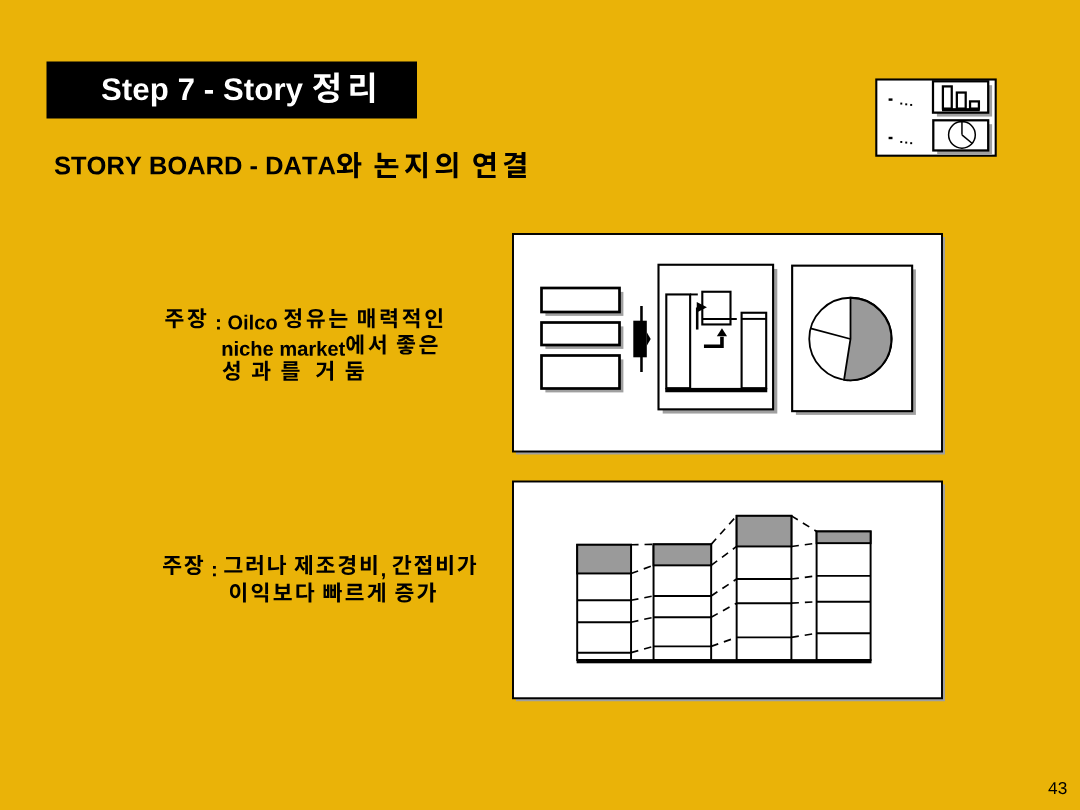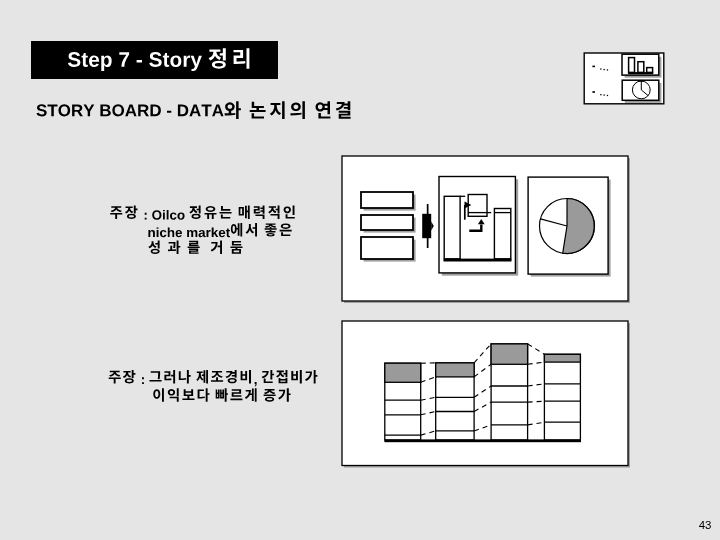--- a/index.html
+++ b/index.html
@@ -1,15 +1,15 @@
 <!DOCTYPE html>
 <html><head><meta charset="utf-8"><style>
 html,body{margin:0;padding:0;}
 body{width:720px;height:540px;background:#fff;font-family:"Liberation Sans",sans-serif;overflow:hidden;}
-.page{position:relative;width:720px;height:540px;background:#e5e5e5;}
+.page{position:relative;width:720px;height:540px;background:#eab308;}
 svg{position:absolute;left:0;top:0;}
 </style></head><body>
 <div class="page">
 <svg width="720" height="540" viewBox="0 0 720 540">
 
 <rect x="31" y="41" width="247" height="38" fill="#000"></rect>
 
 <path transform="translate(67.3,66.7)" fill="#fff" d="M13.1 -4.1Q13.1 -2.0 11.6 -0.9Q10.0 0.2 7.0 0.2Q4.2 0.2 2.6 -0.8Q1.1 -1.8 0.6 -3.7L3.5 -4.2Q3.8 -3.1 4.7 -2.6Q5.5 -2.1 7.0 -2.1Q10.2 -2.1 10.2 -4.0Q10.2 -4.6 9.8 -5.0Q9.5 -5.4 8.8 -5.6Q8.2 -5.9 6.3 -6.3Q4.7 -6.7 4.0 -6.9Q3.4 -7.1 2.9 -7.4Q2.4 -7.7 2.0 -8.2Q1.7 -8.6 1.5 -9.2Q1.3 -9.8 1.3 -10.6Q1.3 -12.5 2.7 -13.6Q4.2 -14.6 7.0 -14.6Q9.7 -14.6 11.0 -13.8Q12.4 -12.9 12.7 -11.0L9.8 -10.6Q9.6 -11.5 8.9 -12.0Q8.2 -12.5 6.9 -12.5Q4.2 -12.5 4.2 -10.7Q4.2 -10.2 4.5 -9.8Q4.8 -9.5 5.4 -9.2Q5.9 -9.0 7.7 -8.6Q9.7 -8.2 10.6 -7.8Q11.5 -7.4 12.1 -6.9Q12.6 -6.4 12.8 -5.7Q13.1 -5.0 13.1 -4.1ZM18.2 0.2Q17.0 0.2 16.3 -0.5Q15.6 -1.2 15.6 -2.6V-9.1H14.2V-11.0H15.7L16.6 -13.6H18.4V-11.0H20.5V-9.1H18.4V-3.4Q18.4 -2.6 18.7 -2.2Q19.0 -1.8 19.7 -1.8Q20.0 -1.8 20.6 -1.9V-0.2Q19.6 0.2 18.2 0.2ZM26.9 0.2Q24.4 0.2 23.1 -1.3Q21.7 -2.7 21.7 -5.6Q21.7 -8.3 23.1 -9.8Q24.4 -11.2 26.9 -11.2Q29.3 -11.2 30.6 -9.7Q31.8 -8.1 31.8 -5.1V-5.0H24.7Q24.7 -3.4 25.3 -2.5Q25.9 -1.7 27.0 -1.7Q28.5 -1.7 28.9 -3.0L31.6 -2.8Q30.5 0.2 26.9 0.2ZM26.9 -9.4Q25.9 -9.4 25.3 -8.7Q24.8 -8.0 24.7 -6.8H29.0Q29.0 -8.1 28.4 -8.8Q27.8 -9.4 26.9 -9.4ZM44.4 -5.6Q44.4 -2.8 43.3 -1.3Q42.2 0.2 40.2 0.2Q39.0 0.2 38.2 -0.3Q37.3 -0.8 36.9 -1.8H36.8Q36.9 -1.4 36.9 0.1V4.3H34.0V-8.5Q34.0 -10.1 33.9 -11.0H36.7Q36.7 -10.9 36.8 -10.3Q36.8 -9.8 36.8 -9.2H36.9Q37.8 -11.3 40.4 -11.3Q42.3 -11.3 43.4 -9.8Q44.4 -8.3 44.4 -5.6ZM41.4 -5.6Q41.4 -9.3 39.2 -9.3Q38.0 -9.3 37.4 -8.3Q36.8 -7.3 36.8 -5.5Q36.8 -3.7 37.4 -2.7Q38.0 -1.8 39.1 -1.8Q41.4 -1.8 41.4 -5.6ZM61.8 -12.1Q60.8 -10.6 60.0 -9.1Q59.1 -7.7 58.5 -6.2Q57.8 -4.8 57.4 -3.3Q57.1 -1.7 57.1 0.0H54.1Q54.1 -1.8 54.6 -3.5Q55.0 -5.2 55.9 -6.9Q56.8 -8.6 59.1 -12.0H52.0V-14.4H61.8ZM69.3 -4.2V-6.7H74.7V-4.2ZM94.4 -4.1Q94.4 -2.0 92.9 -0.9Q91.3 0.2 88.3 0.2Q85.5 0.2 83.9 -0.8Q82.3 -1.8 81.9 -3.7L84.8 -4.2Q85.1 -3.1 86.0 -2.6Q86.8 -2.1 88.3 -2.1Q91.5 -2.1 91.5 -4.0Q91.5 -4.6 91.1 -5.0Q90.8 -5.4 90.1 -5.6Q89.4 -5.9 87.6 -6.3Q86.0 -6.7 85.3 -6.9Q84.7 -7.1 84.2 -7.4Q83.7 -7.7 83.3 -8.2Q83.0 -8.6 82.8 -9.2Q82.6 -9.8 82.6 -10.6Q82.6 -12.5 84.0 -13.6Q85.5 -14.6 88.3 -14.6Q91.0 -14.6 92.3 -13.8Q93.7 -12.9 94.0 -11.0L91.1 -10.6Q90.9 -11.5 90.2 -12.0Q89.5 -12.5 88.2 -12.5Q85.5 -12.5 85.5 -10.7Q85.5 -10.2 85.8 -9.8Q86.1 -9.5 86.7 -9.2Q87.2 -9.0 89.0 -8.6Q91.0 -8.2 91.9 -7.8Q92.8 -7.4 93.3 -6.9Q93.9 -6.4 94.1 -5.7Q94.4 -5.0 94.4 -4.1ZM99.5 0.2Q98.3 0.2 97.6 -0.5Q96.9 -1.2 96.9 -2.6V-9.1H95.5V-11.0H97.0L97.9 -13.6H99.7V-11.0H101.8V-9.1H99.7V-3.4Q99.7 -2.6 100.0 -2.2Q100.3 -1.8 101.0 -1.8Q101.3 -1.8 101.9 -1.9V-0.2Q100.9 0.2 99.5 0.2ZM114.1 -5.5Q114.1 -2.8 112.7 -1.3Q111.2 0.2 108.5 0.2Q105.9 0.2 104.5 -1.3Q103.0 -2.9 103.0 -5.5Q103.0 -8.2 104.5 -9.7Q105.9 -11.2 108.6 -11.2Q111.3 -11.2 112.7 -9.8Q114.1 -8.3 114.1 -5.5ZM111.1 -5.5Q111.1 -7.5 110.5 -8.4Q109.9 -9.3 108.6 -9.3Q106.0 -9.3 106.0 -5.5Q106.0 -3.7 106.7 -2.7Q107.3 -1.8 108.5 -1.8Q111.1 -1.8 111.1 -5.5ZM116.4 0.0V-8.4Q116.4 -9.4 116.4 -10.0Q116.4 -10.6 116.3 -11.0H119.1Q119.1 -10.9 119.2 -9.9Q119.2 -9.0 119.2 -8.7H119.2Q119.7 -9.8 120.0 -10.3Q120.3 -10.8 120.8 -11.0Q121.2 -11.3 121.9 -11.3Q122.4 -11.3 122.8 -11.1V-8.7Q122.1 -8.9 121.6 -8.9Q120.5 -8.9 119.9 -8.0Q119.3 -7.1 119.3 -5.4V0.0ZM126.0 4.3Q125.0 4.3 124.2 4.2V2.2Q124.7 2.2 125.2 2.2Q125.8 2.2 126.2 2.1Q126.6 1.9 126.9 1.4Q127.2 1.0 127.6 -0.1L123.3 -11.0H126.3L128.0 -5.9Q128.4 -4.8 129.1 -2.5L129.3 -3.4L130.0 -5.8L131.6 -11.0H134.6L130.2 0.6Q129.4 2.7 128.4 3.5Q127.5 4.3 126.0 4.3ZM152.5 -13.5H156.3V-11.1H152.5ZM155.5 -18.4H158.5V-6.3H155.5ZM151.6 -5.9Q153.7 -5.9 155.3 -5.4Q156.9 -4.9 157.7 -4.1Q158.5 -3.2 158.5 -1.9Q158.5 -0.1 156.7 0.9Q154.8 2.0 151.6 2.0Q148.3 2.0 146.5 0.9Q144.6 -0.1 144.6 -1.9Q144.6 -3.2 145.4 -4.1Q146.3 -4.9 147.8 -5.4Q149.4 -5.9 151.6 -5.9ZM151.6 -3.7Q150.2 -3.7 149.3 -3.5Q148.4 -3.3 148.0 -2.9Q147.5 -2.5 147.5 -1.9Q147.5 -1.4 148.0 -1.0Q148.4 -0.6 149.3 -0.4Q150.2 -0.2 151.6 -0.2Q152.9 -0.2 153.8 -0.4Q154.7 -0.6 155.2 -1.0Q155.6 -1.4 155.6 -1.9Q155.6 -2.5 155.2 -2.9Q154.7 -3.3 153.8 -3.5Q152.9 -3.7 151.6 -3.7ZM146.1 -16.4H148.5V-15.1Q148.5 -13.2 147.9 -11.4Q147.3 -9.6 146.0 -8.3Q144.7 -7.0 142.8 -6.3L141.3 -8.6Q142.6 -9.1 143.5 -9.7Q144.4 -10.4 145.0 -11.3Q145.6 -12.2 145.8 -13.2Q146.1 -14.1 146.1 -15.1ZM146.7 -16.4H149.1V-15.1Q149.1 -13.9 149.6 -12.7Q150.0 -11.6 151.1 -10.6Q152.1 -9.7 153.7 -9.1L152.3 -6.8Q150.4 -7.5 149.2 -8.7Q147.9 -10.0 147.3 -11.6Q146.7 -13.3 146.7 -15.1ZM142.1 -17.2H153.1V-14.9H142.1ZM179.2 -18.4H182.1V2.0H179.2ZM166.3 -5.1H168.1Q169.9 -5.1 171.5 -5.2Q173.1 -5.3 174.6 -5.4Q176.2 -5.6 177.8 -5.8L178.1 -3.5Q175.6 -3.0 173.2 -2.9Q170.8 -2.8 168.1 -2.8H166.3ZM166.2 -16.7H175.8V-8.8H169.2V-4.2H166.3V-11.1H172.9V-14.4H166.2Z"></path>
 
 <path transform="translate(36,116.2)" fill="#000" d="M10.7 -3.4Q10.7 -1.7 9.4 -0.7Q8.1 0.2 5.7 0.2Q3.4 0.2 2.1 -0.6Q0.9 -1.4 0.5 -3.0L2.9 -3.4Q3.1 -2.5 3.8 -2.1Q4.5 -1.7 5.7 -1.7Q8.3 -1.7 8.3 -3.2Q8.3 -3.7 8.0 -4.1Q7.7 -4.4 7.2 -4.6Q6.6 -4.8 5.1 -5.1Q3.8 -5.4 3.3 -5.6Q2.8 -5.8 2.4 -6.0Q1.9 -6.3 1.7 -6.7Q1.4 -7.0 1.2 -7.5Q1.0 -8.0 1.0 -8.6Q1.0 -10.2 2.2 -11.0Q3.4 -11.9 5.7 -11.9Q7.9 -11.9 9.0 -11.2Q10.1 -10.5 10.4 -8.9L8.0 -8.6Q7.8 -9.4 7.3 -9.8Q6.7 -10.1 5.6 -10.1Q3.4 -10.1 3.4 -8.7Q3.4 -8.3 3.7 -8.0Q3.9 -7.7 4.4 -7.5Q4.8 -7.3 6.2 -7.0Q7.9 -6.6 8.7 -6.3Q9.4 -6.0 9.8 -5.6Q10.2 -5.2 10.5 -4.7Q10.7 -4.1 10.7 -3.4ZM17.8 -9.8V0.0H15.3V-9.8H11.5V-11.7H21.5V-9.8ZM34.2 -5.9Q34.2 -4.1 33.5 -2.7Q32.8 -1.3 31.4 -0.6Q30.1 0.2 28.3 0.2Q25.5 0.2 24.0 -1.5Q22.4 -3.1 22.4 -5.9Q22.4 -8.7 24.0 -10.3Q25.5 -11.9 28.3 -11.9Q31.1 -11.9 32.7 -10.3Q34.2 -8.7 34.2 -5.9ZM31.7 -5.9Q31.7 -7.8 30.8 -8.9Q29.9 -9.9 28.3 -9.9Q26.7 -9.9 25.8 -8.9Q24.9 -7.8 24.9 -5.9Q24.9 -4.0 25.8 -2.9Q26.7 -1.8 28.3 -1.8Q29.9 -1.8 30.8 -2.8Q31.7 -3.9 31.7 -5.9ZM44.1 0.0 41.4 -4.4H38.5V0.0H36.1V-11.7H41.9Q44.0 -11.7 45.2 -10.8Q46.3 -9.9 46.3 -8.2Q46.3 -7.0 45.6 -6.1Q44.9 -5.2 43.7 -4.9L46.9 0.0ZM43.8 -8.1Q43.8 -9.8 41.7 -9.8H38.5V-6.3H41.7Q42.8 -6.3 43.3 -6.8Q43.8 -7.3 43.8 -8.1ZM54.1 -4.8V0.0H51.7V-4.8L47.5 -11.7H50.1L52.9 -6.7L55.7 -11.7H58.3ZM74.8 -3.3Q74.8 -1.7 73.6 -0.9Q72.4 0.0 70.3 0.0H64.4V-11.7H69.8Q71.9 -11.7 73.0 -11.0Q74.1 -10.2 74.1 -8.8Q74.1 -7.8 73.6 -7.1Q73.0 -6.4 71.9 -6.2Q73.3 -6.0 74.0 -5.3Q74.8 -4.5 74.8 -3.3ZM71.7 -8.4Q71.7 -9.2 71.2 -9.5Q70.6 -9.9 69.7 -9.9H66.9V-7.0H69.7Q70.7 -7.0 71.2 -7.3Q71.7 -7.7 71.7 -8.4ZM72.3 -3.5Q72.3 -5.2 70.0 -5.2H66.9V-1.8H70.1Q71.2 -1.8 71.8 -2.2Q72.3 -2.7 72.3 -3.5ZM88.1 -5.9Q88.1 -4.1 87.3 -2.7Q86.6 -1.3 85.3 -0.6Q83.9 0.2 82.1 0.2Q79.4 0.2 77.8 -1.5Q76.3 -3.1 76.3 -5.9Q76.3 -8.7 77.8 -10.3Q79.4 -11.9 82.2 -11.9Q84.9 -11.9 86.5 -10.3Q88.1 -8.7 88.1 -5.9ZM85.6 -5.9Q85.6 -7.8 84.7 -8.9Q83.8 -9.9 82.2 -9.9Q80.5 -9.9 79.6 -8.9Q78.7 -7.8 78.7 -5.9Q78.7 -4.0 79.6 -2.9Q80.6 -1.8 82.1 -1.8Q83.8 -1.8 84.7 -2.8Q85.6 -3.9 85.6 -5.9ZM98.2 0.0 97.2 -3.0H92.7L91.7 0.0H89.2L93.5 -11.7H96.4L100.6 0.0ZM94.9 -9.9 94.9 -9.7Q94.8 -9.4 94.7 -9.0Q94.6 -8.6 93.2 -4.8H96.6L95.5 -8.2L95.1 -9.3ZM110.2 0.0 107.5 -4.4H104.6V0.0H102.2V-11.7H108.0Q110.1 -11.7 111.3 -10.8Q112.4 -9.9 112.4 -8.2Q112.4 -7.0 111.7 -6.1Q111.0 -5.2 109.8 -4.9L113.0 0.0ZM109.9 -8.1Q109.9 -9.8 107.8 -9.8H104.6V-6.3H107.9Q108.9 -6.3 109.4 -6.8Q109.9 -7.3 109.9 -8.1ZM124.9 -5.9Q124.9 -4.1 124.2 -2.8Q123.5 -1.4 122.2 -0.7Q120.9 0.0 119.2 0.0H114.5V-11.7H118.7Q121.7 -11.7 123.3 -10.2Q124.9 -8.7 124.9 -5.9ZM122.4 -5.9Q122.4 -7.8 121.5 -8.8Q120.5 -9.8 118.7 -9.8H116.9V-1.9H119.0Q120.6 -1.9 121.5 -3.0Q122.4 -4.1 122.4 -5.9ZM131.0 -3.4V-5.4H135.3V-3.4ZM152.3 -5.9Q152.3 -4.1 151.6 -2.8Q150.9 -1.4 149.6 -0.7Q148.3 0.0 146.6 0.0H141.9V-11.7H146.1Q149.0 -11.7 150.7 -10.2Q152.3 -8.7 152.3 -5.9ZM149.8 -5.9Q149.8 -7.8 148.8 -8.8Q147.9 -9.8 146.0 -9.8H144.3V-1.9H146.4Q148.0 -1.9 148.9 -3.0Q149.8 -4.1 149.8 -5.9ZM162.4 0.0 161.4 -3.0H156.9L155.9 0.0H153.4L157.7 -11.7H160.6L164.8 0.0ZM159.1 -9.9 159.1 -9.7Q159.0 -9.4 158.9 -9.0Q158.8 -8.6 157.5 -4.8H160.8L159.7 -8.2L159.3 -9.3ZM171.7 -9.8V0.0H169.2V-9.8H165.5V-11.7H175.5V-9.8ZM185.1 0.0 184.0 -3.0H179.6L178.5 0.0H176.1L180.4 -11.7H183.2L187.5 0.0ZM181.8 -9.9 181.7 -9.7Q181.7 -9.4 181.5 -9.0Q181.4 -8.6 180.1 -4.8H183.5L182.3 -8.2L182.0 -9.3ZM192.7 -6.0H195.2V-1.8H192.7ZM193.9 -13.9Q195.3 -13.9 196.3 -13.3Q197.4 -12.8 198.0 -11.8Q198.7 -10.8 198.7 -9.6Q198.7 -8.3 198.0 -7.3Q197.4 -6.3 196.3 -5.8Q195.3 -5.2 193.9 -5.2Q192.5 -5.2 191.5 -5.8Q190.4 -6.3 189.7 -7.3Q189.1 -8.3 189.1 -9.6Q189.1 -10.8 189.7 -11.8Q190.4 -12.8 191.5 -13.3Q192.5 -13.9 193.9 -13.9ZM193.9 -11.7Q193.2 -11.7 192.7 -11.5Q192.2 -11.2 191.9 -10.7Q191.6 -10.2 191.6 -9.6Q191.6 -8.9 191.9 -8.4Q192.2 -7.9 192.7 -7.6Q193.2 -7.4 193.9 -7.4Q194.6 -7.4 195.1 -7.6Q195.6 -7.9 195.9 -8.4Q196.2 -8.9 196.2 -9.6Q196.2 -10.2 195.9 -10.7Q195.6 -11.2 195.1 -11.5Q194.6 -11.7 193.9 -11.7ZM200.1 -14.9H202.6V2.7H200.1ZM201.8 -8.0H204.9V-5.9H201.8ZM188.8 -0.8 188.5 -2.9Q190.0 -2.9 191.8 -2.9Q193.7 -2.9 195.5 -3.0Q197.4 -3.1 199.2 -3.3L199.4 -1.5Q197.5 -1.1 195.7 -1.0Q193.8 -0.9 192.0 -0.8Q190.3 -0.8 188.8 -0.8ZM215.7 -10.2H227.9V-8.2H215.7ZM215.7 -14.4H218.2V-9.4H215.7ZM213.7 -6.1H229.6V-4.1H213.7ZM220.4 -9.0H223.0V-5.5H220.4ZM215.6 0.4H228.0V2.4H215.6ZM215.6 -3.0H218.1V1.4H215.6ZM238.2 -12.1H240.2V-10.2Q240.2 -8.6 239.9 -7.2Q239.6 -5.7 239.0 -4.4Q238.4 -3.1 237.5 -2.2Q236.5 -1.2 235.3 -0.6L233.9 -2.6Q235.0 -3.1 235.8 -3.9Q236.6 -4.8 237.1 -5.8Q237.7 -6.8 238.0 -7.9Q238.2 -9.0 238.2 -10.2ZM238.8 -12.1H240.8V-10.2Q240.8 -9.1 241.1 -8.0Q241.3 -7.0 241.9 -6.0Q242.4 -5.0 243.2 -4.3Q244.0 -3.5 245.1 -3.1L243.8 -1.1Q242.5 -1.6 241.6 -2.5Q240.6 -3.5 240.0 -4.7Q239.4 -5.9 239.1 -7.3Q238.8 -8.7 238.8 -10.2ZM234.6 -13.2H244.4V-11.1H234.6ZM246.1 -14.9H248.6V2.7H246.1ZM259.9 -13.8Q261.3 -13.8 262.4 -13.2Q263.5 -12.6 264.1 -11.7Q264.8 -10.7 264.8 -9.4Q264.8 -8.2 264.1 -7.2Q263.5 -6.2 262.4 -5.6Q261.3 -5.1 259.9 -5.1Q258.6 -5.1 257.5 -5.6Q256.4 -6.2 255.7 -7.2Q255.1 -8.2 255.1 -9.4Q255.1 -10.7 255.7 -11.7Q256.4 -12.6 257.5 -13.2Q258.6 -13.8 259.9 -13.8ZM259.9 -11.6Q259.3 -11.6 258.7 -11.3Q258.2 -11.1 257.9 -10.6Q257.6 -10.1 257.6 -9.4Q257.6 -8.7 257.9 -8.2Q258.2 -7.7 258.7 -7.5Q259.3 -7.2 259.9 -7.2Q260.6 -7.2 261.1 -7.5Q261.7 -7.7 262.0 -8.2Q262.3 -8.7 262.3 -9.4Q262.3 -10.1 262.0 -10.6Q261.7 -11.1 261.1 -11.3Q260.6 -11.6 259.9 -11.6ZM266.4 -14.9H268.9V2.7H266.4ZM254.6 -0.8 254.4 -2.9Q255.9 -2.9 257.8 -2.9Q259.6 -3.0 261.6 -3.1Q263.6 -3.2 265.5 -3.5L265.6 -1.6Q263.7 -1.3 261.8 -1.1Q259.8 -0.9 258.0 -0.9Q256.2 -0.8 254.6 -0.8ZM287.2 -12.5H292.4V-10.4H287.2ZM287.2 -8.2H292.4V-6.2H287.2ZM291.5 -14.9H294.0V-2.0H291.5ZM282.4 0.4H294.4V2.4H282.4ZM282.4 -3.3H284.9V1.4H282.4ZM284.1 -13.9Q285.4 -13.9 286.5 -13.3Q287.5 -12.7 288.2 -11.7Q288.8 -10.6 288.8 -9.3Q288.8 -8.0 288.2 -7.0Q287.5 -5.9 286.5 -5.3Q285.4 -4.8 284.1 -4.8Q282.8 -4.8 281.8 -5.3Q280.7 -5.9 280.1 -7.0Q279.5 -8.0 279.5 -9.3Q279.5 -10.6 280.1 -11.7Q280.7 -12.7 281.8 -13.3Q282.8 -13.9 284.1 -13.9ZM284.1 -11.6Q283.5 -11.6 283.0 -11.4Q282.5 -11.1 282.2 -10.6Q281.9 -10.0 281.9 -9.3Q281.9 -8.6 282.2 -8.1Q282.5 -7.5 283.0 -7.3Q283.5 -7.0 284.1 -7.0Q284.8 -7.0 285.3 -7.3Q285.8 -7.5 286.1 -8.1Q286.4 -8.6 286.4 -9.3Q286.4 -10.0 286.1 -10.6Q285.8 -11.1 285.3 -11.4Q284.8 -11.6 284.1 -11.6ZM311.7 -14.9H314.3V-6.1H311.7ZM305.9 -14.2H308.6Q308.6 -11.9 307.7 -10.2Q306.8 -8.5 305.1 -7.4Q303.3 -6.3 300.6 -5.7L299.8 -7.7Q302.0 -8.1 303.3 -8.9Q304.7 -9.7 305.3 -10.7Q305.9 -11.7 305.9 -12.9ZM300.8 -14.2H306.9V-12.2H300.8ZM308.0 -12.7H312.1V-10.8H308.0ZM307.8 -9.3H312.0V-7.4H307.8ZM302.7 -5.4H314.3V-0.6H305.2V1.6H302.7V-2.5H311.7V-3.5H302.7ZM302.7 0.5H314.6V2.5H302.7Z"></path>

